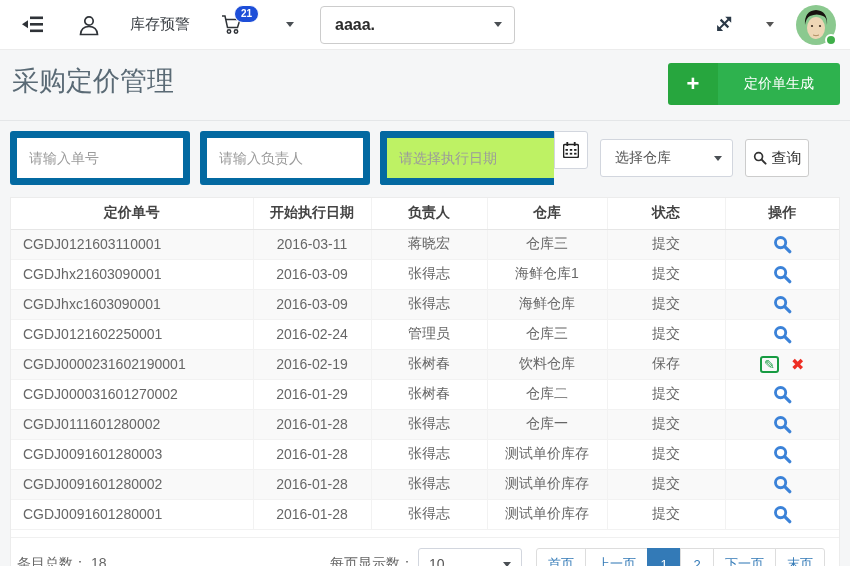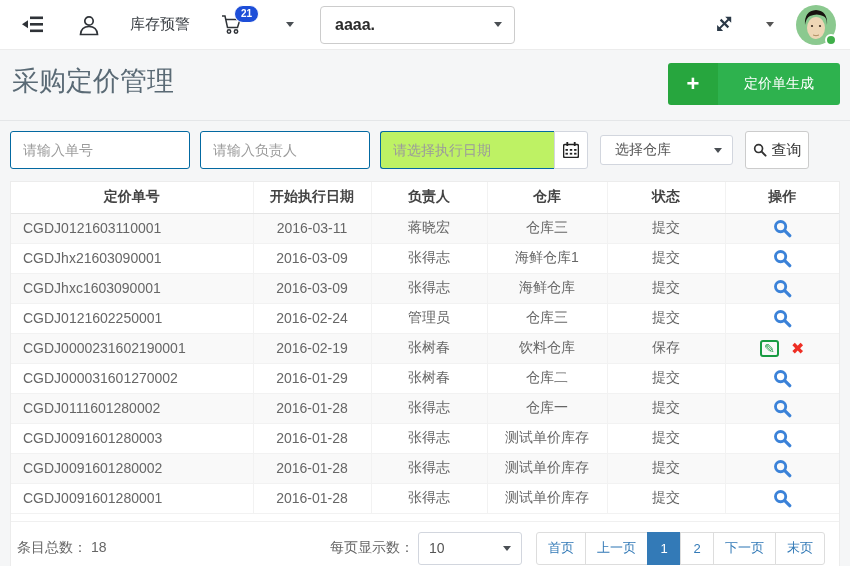--- a/index.html
+++ b/index.html
@@ -40,31 +40,31 @@
   .page-title { font-size:27px; font-weight:normal; color:#5a6a75; }
   .create-btn { display:flex; align-items:stretch; border-radius:3px; overflow:hidden;
                 cursor:pointer; height:42px; }
   .create-btn .plus-seg { background:#27a63e; color:#fff; width:50px; display:flex;
                           align-items:center; justify-content:center; font-size:22px; font-weight:bold; }
   .create-btn .label-seg { background:#2eb24e; color:#fff; display:flex; align-items:center;
                            padding:0 26px; font-size:14px; }
 
   
   .filters { display:flex; align-items:center; margin:10px 0 12px 10px; }
-  .txt-input { height:38px; border:1px solid #0369a1; border-radius:3px; background:#fff;
+  .txt-input { height:54px; border:7px solid #0369a1; border-radius:3px; background:#fff;
                font-size:14px; color:#555; padding:0 12px;
                font-family:"Liberation Sans","DejaVu Sans",sans-serif; }
   .txt-input::placeholder { color:#9b9b9b; opacity:1; }
   .in-order { width:180px; margin-right:10px; }
   .in-owner { width:170px; margin-right:10px; }
   .date-group { display:flex; margin-right:12px; }
   .in-date { width:174px; background:#bef264; border-right:0; border-radius:3px 0 0 3px; }
   .cal-btn { width:34px; height:38px; border:1px solid #d2d6de; border-radius:0 3px 3px 0;
              background:#fff; display:flex; align-items:center; justify-content:center; cursor:pointer; }
-  .select-like { height:30px; border:1px solid #d2d6de; border-radius:3px; background:#fff;
+  .select-like { height:38px; border:1px solid #d2d6de; border-radius:3px; background:#fff;
                  display:flex; align-items:center; justify-content:space-between;
                  padding:0 10px 0 14px; cursor:pointer; font-size:14px; color:#555; }
   .wh-select { width:133px; margin-right:12px; }
   .search-btn { height:38px; width:64px; border:1px solid #ccc; border-radius:3px; background:#fff;
                 display:flex; align-items:center; justify-content:center; gap:5px;
                 font-size:15px; color:#333; cursor:pointer; }
 
   
   .panel { background:#fff; margin:0 10px; border:1px solid #ececec; border-bottom:0; }
   table { width:100%; border-collapse:collapse; table-layout:fixed; margin-bottom:7px; }

